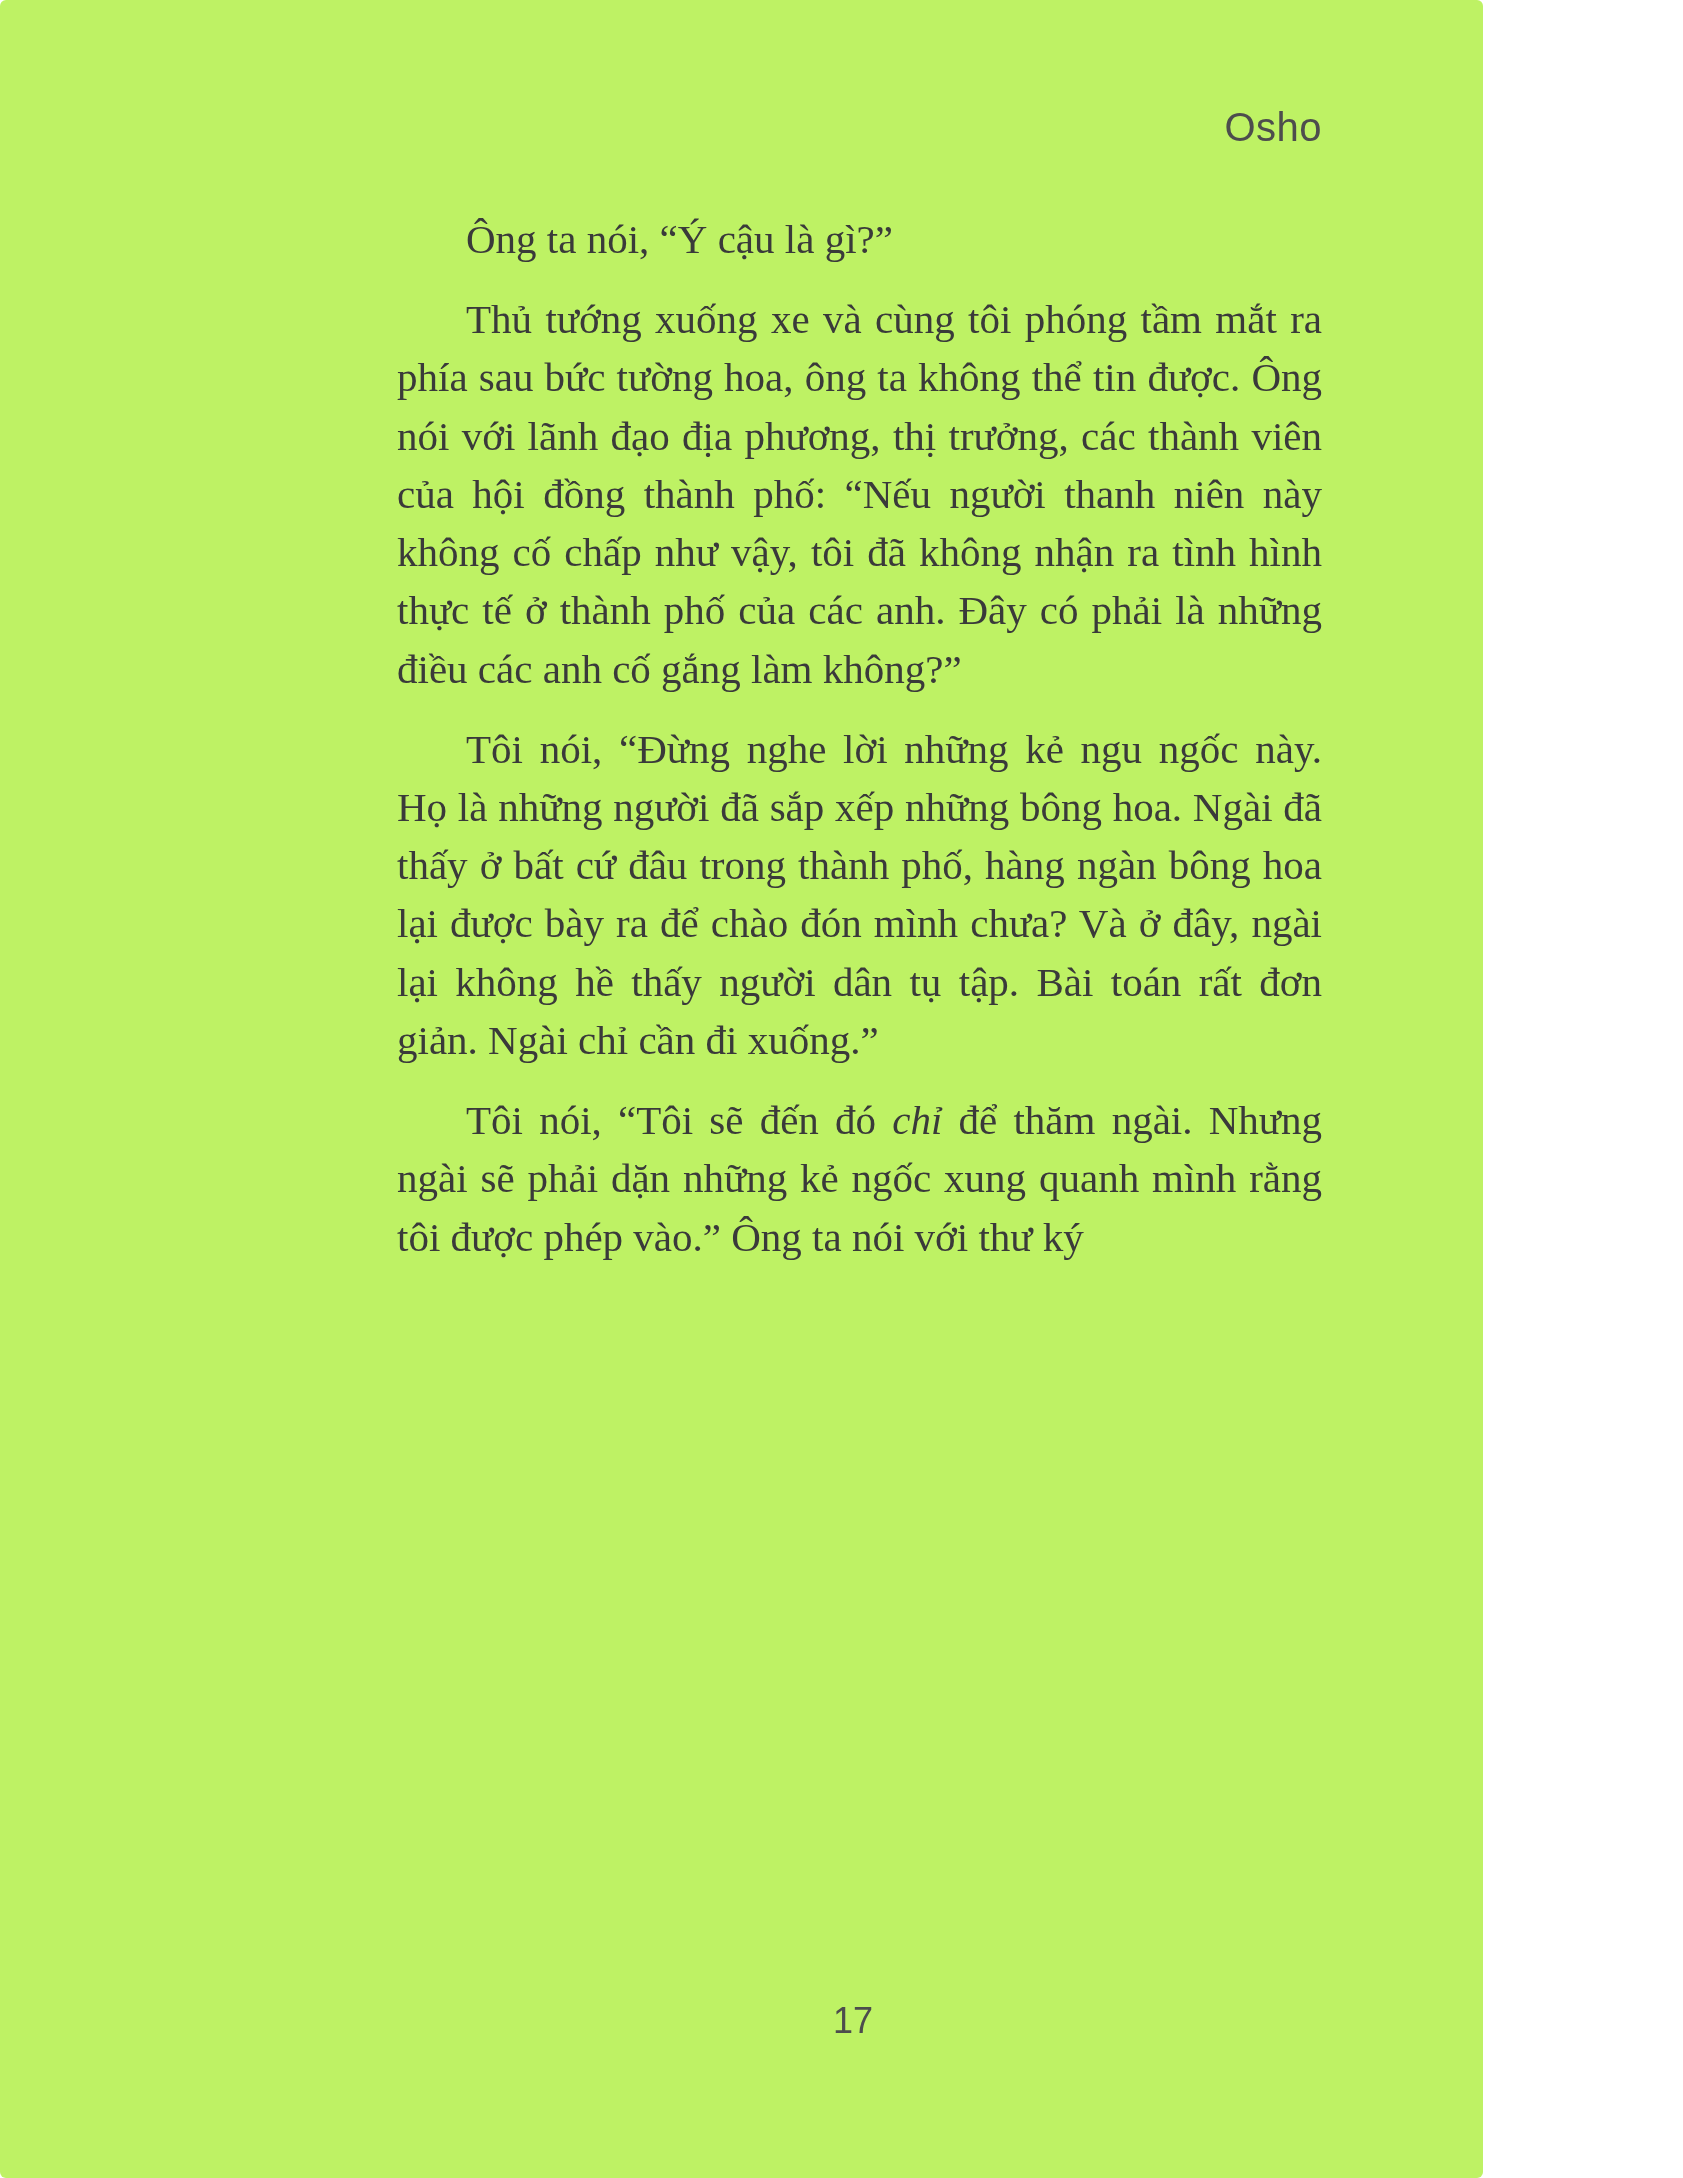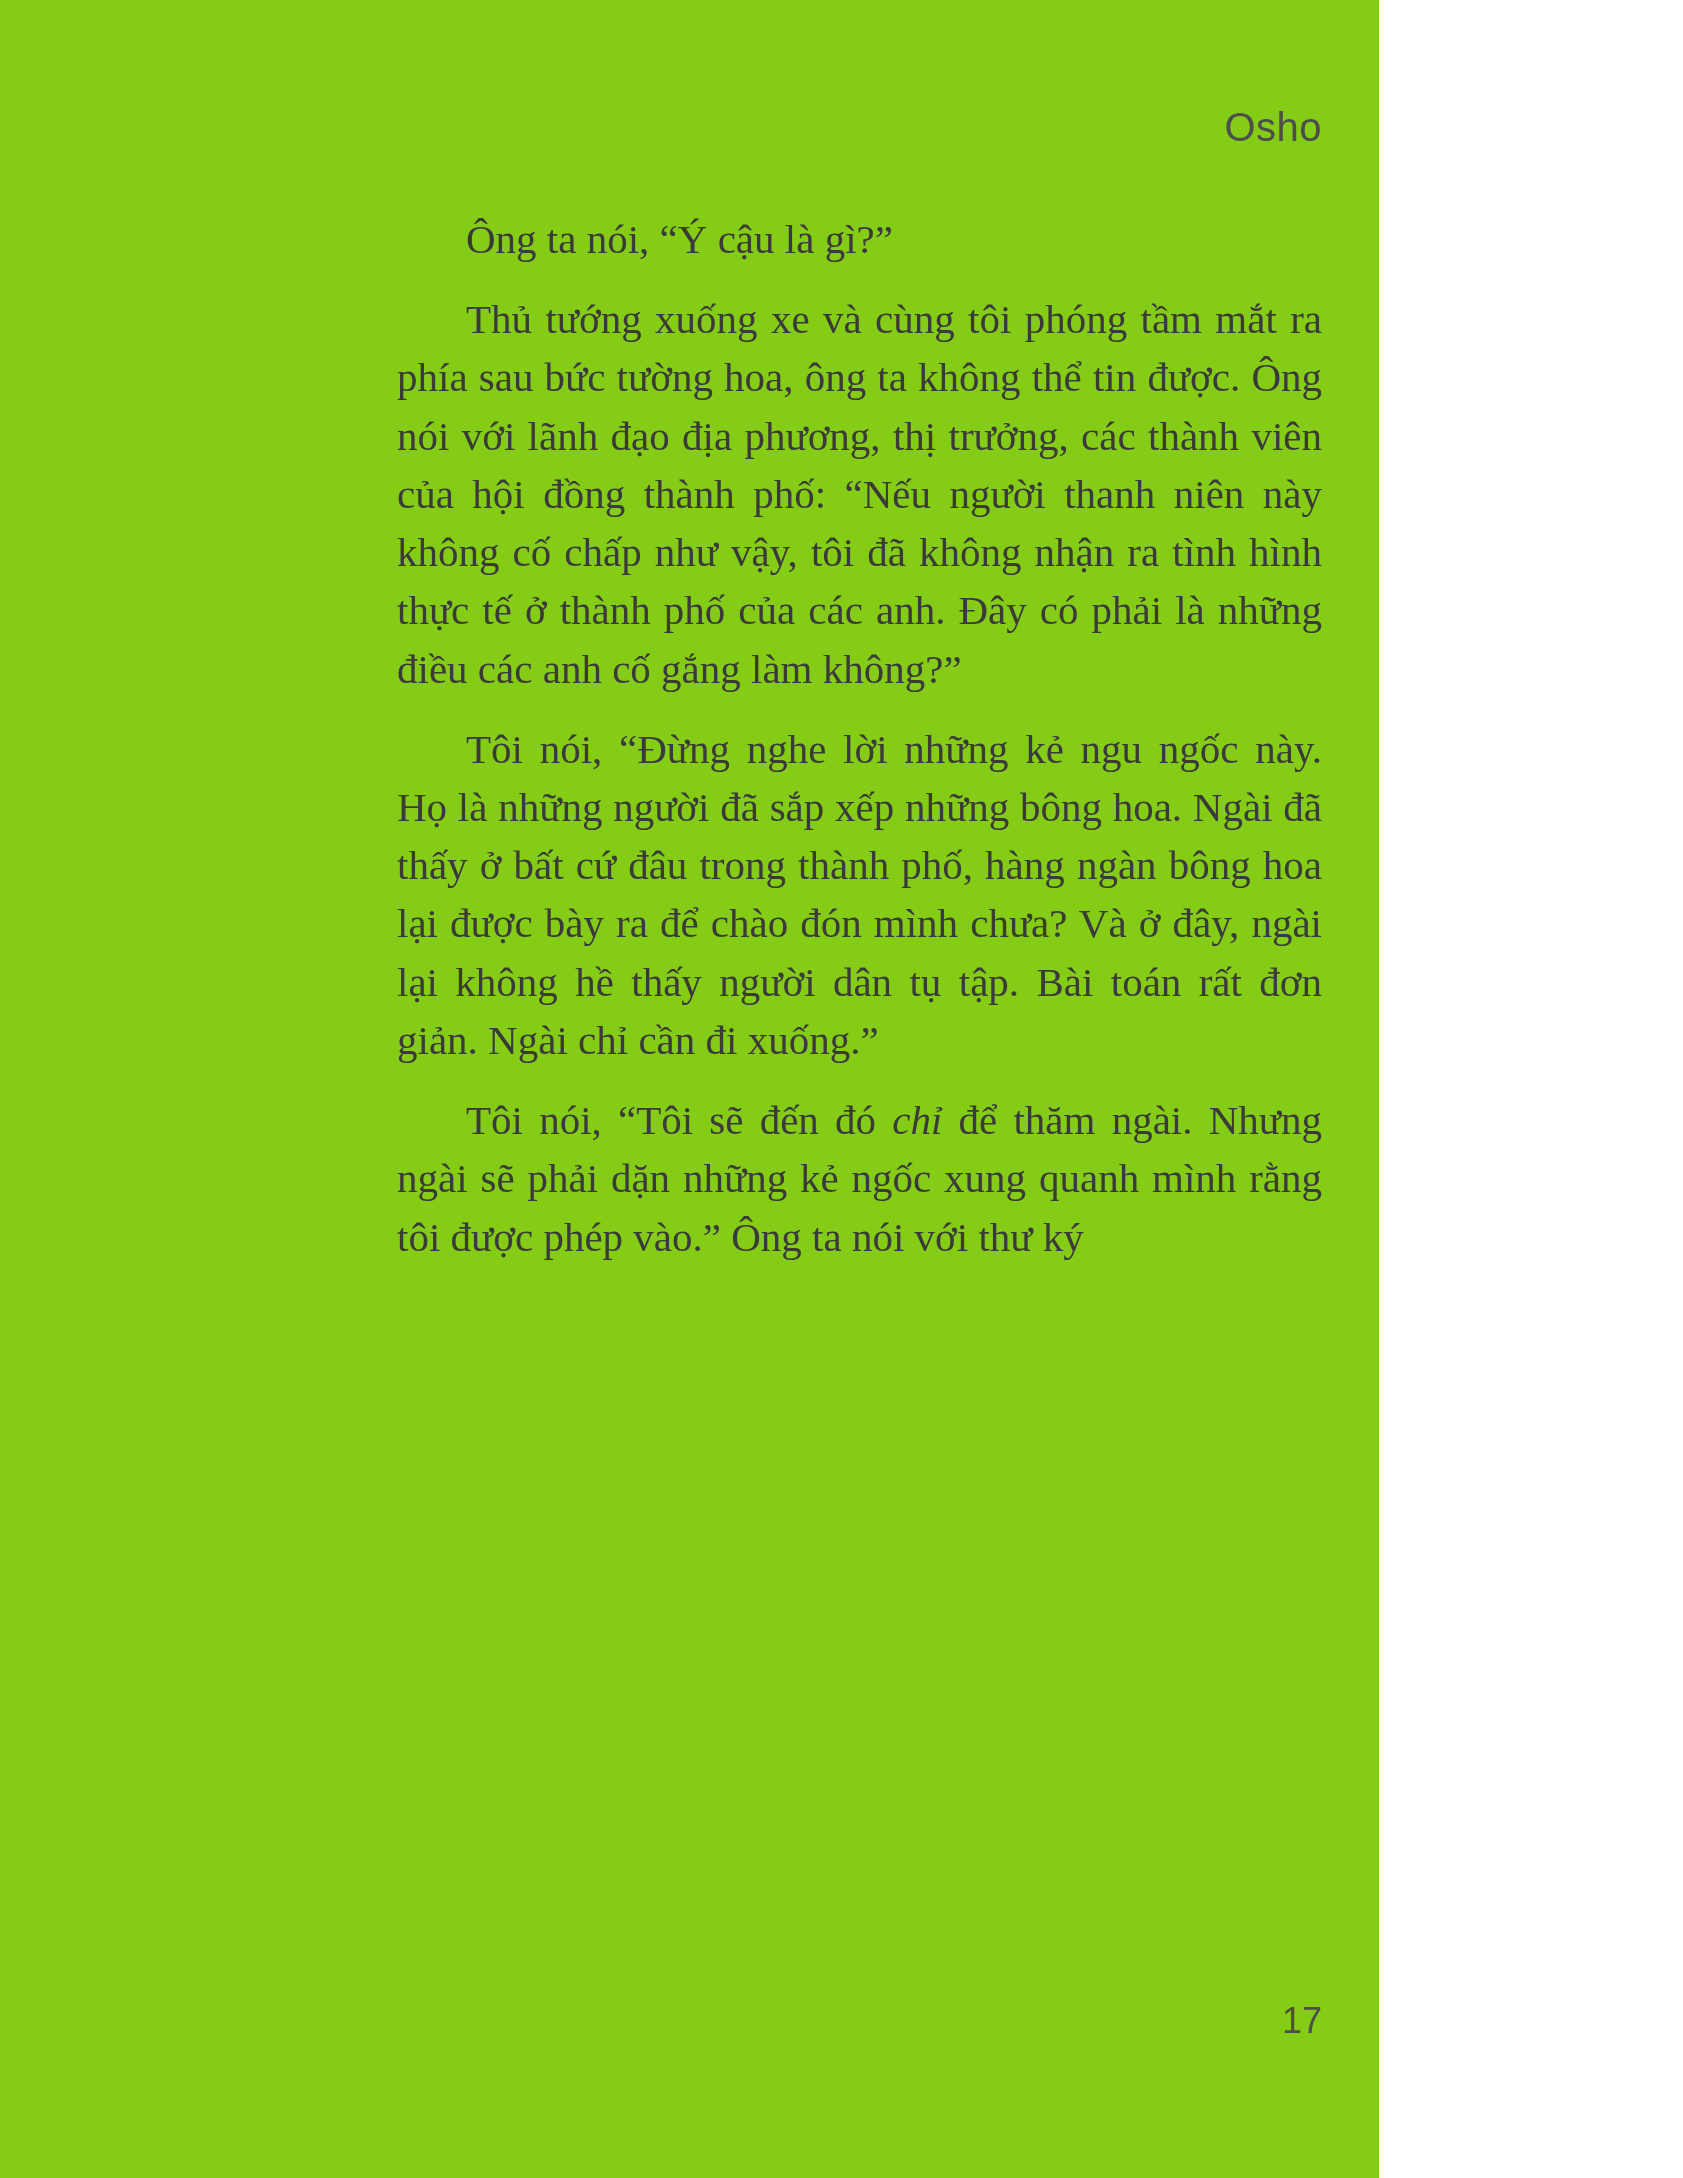--- a/index.html
+++ b/index.html
@@ -2,26 +2,27 @@
 <html lang="vi"><head>
 <meta charset="utf-8">
 <style>
   html, body {
     margin: 0;
     padding: 0;
     background: #ffffff;
   }
   .page {
     position: relative;
-    width: 1379px;
+    width: 1483px;
     height: 2178px;
-    background: #84cc16;
+    background: #bef264;
     overflow: hidden;
     font-family: "Liberation Serif", "DejaVu Serif", serif;
     color: #3a3a3a;
+    border-radius: 6px;
   }
   .running-header {
     position: absolute;
     top: 105px;
     left: 384px;
     width: 938px;
     text-align: right;
     font-family: "Liberation Sans", "DejaVu Sans", sans-serif;
     font-size: 40px;
     font-weight: 400;
@@ -43,21 +44,21 @@
     text-indent: 69px;
   }
   .para em {
     font-style: italic;
   }
   .page-number {
     position: absolute;
     top: 2000px;
     left: 384px;
     width: 938px;
-    text-align: right;
+    text-align: center;
     font-family: "Liberation Sans", "DejaVu Sans", sans-serif;
     font-size: 36px;
     color: #4d4d4d;
   }
 </style>
 </head>
 <body>
 
 <div class="page">
 

